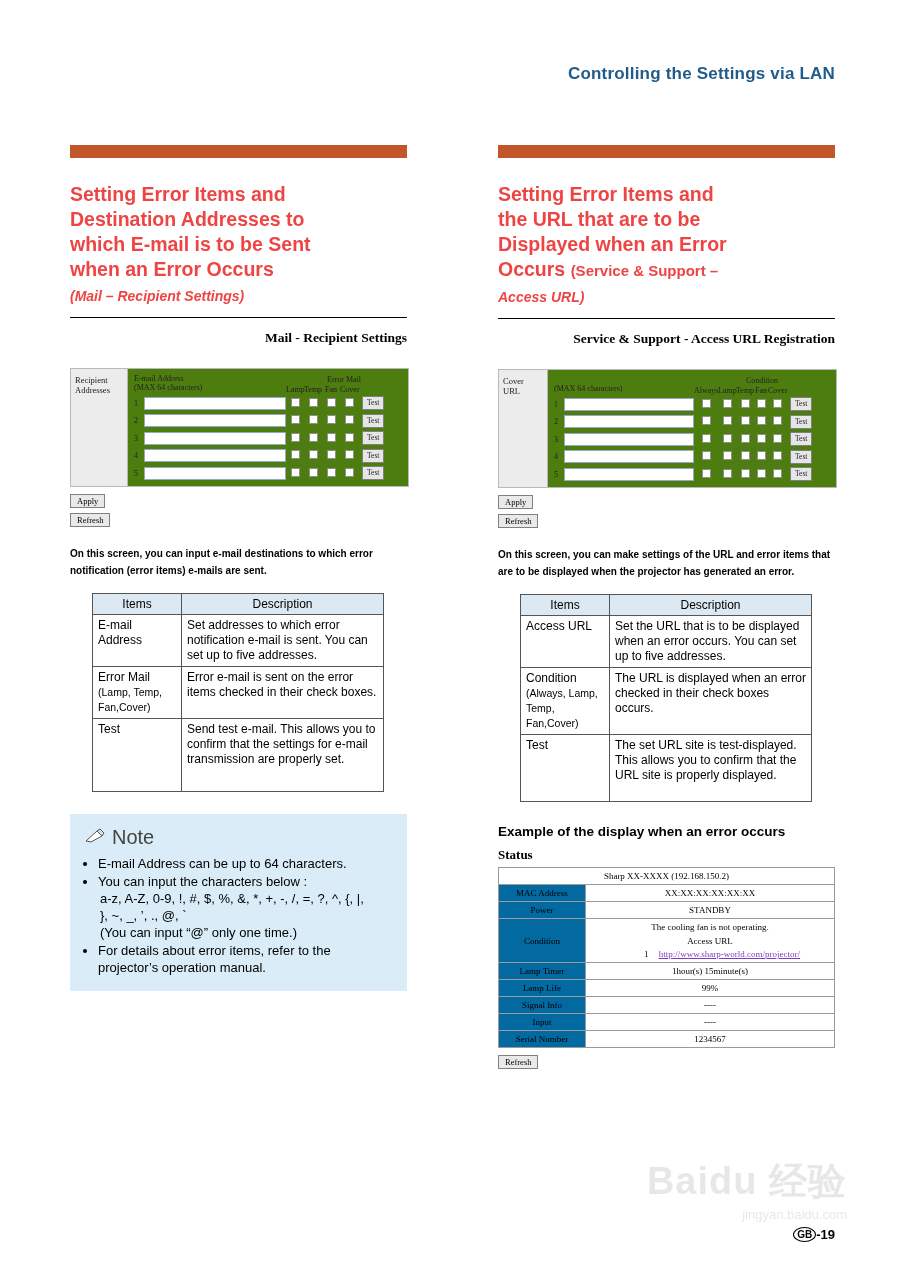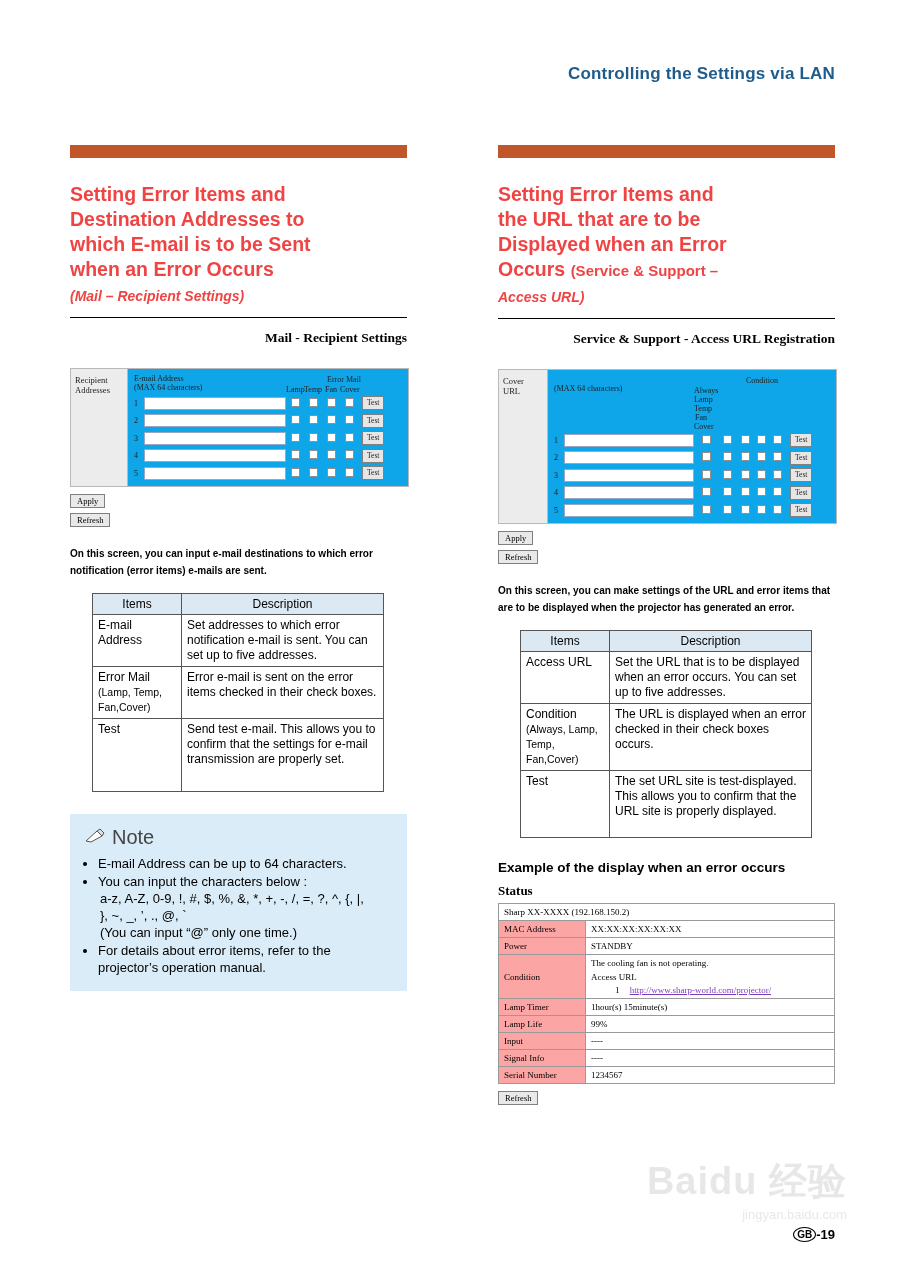--- a/index.html
+++ b/index.html
@@ -30,21 +30,21 @@
   h2.sec-title .sub2{font-size:15px;}
   .title-rule{border-bottom:1.5px solid #000; margin-top:8px;}
 
   .fig-caption{
     font-family:"Liberation Serif", serif;
     font-size:13.5px; font-weight:bold; margin:12px 0 6px 0;text-align:right;
   }
 
   
   .shot{
-    border:1px solid #b9b9b9; background:#0ea5e9;
+    border:1px solid #b9b9b9; background:#4d7c0f;
     font-family:"Liberation Serif", serif; font-size:8px; color:#222;
     position:relative;
     margin-top:22px;
   }
   .shot .sidebar{
     background:#ececec; border-right:1px solid #b9b9b9;
     padding:6px 4px; font-size:8.5px; line-height:10px; font-weight:normal;
   }
   .shot-flex{display:flex;}
   .shot-body{flex:1; padding:5px 6px 6px 6px;}
@@ -95,23 +95,24 @@
   .note li{font-size:13px; line-height:17px; margin-bottom:1px;}
   .note .ind{display:block; padding-left:2px;}
 
   .example-head{font-size:13.5px; font-weight:bold; margin-top:22px;}
   .status-cap{font-family:"Liberation Serif", serif; font-weight:bold; font-size:13px; margin-top:8px;}
 
   table.status{
     border-collapse:collapse; width:337px; margin-top:4px;
     font-family:"Liberation Serif", serif; font-size:9px;
     border:1px solid #9a9a9a;
+    text-align:center;
   }
   table.status td{border:1px solid #9a9a9a; padding:3px 5px; vertical-align:top;}
-  table.status td.lab{width:76px; background:#fca5a5;}
+  table.status td.lab{width:76px; background:#0369a1;}
   .link{color:#7a3bbf; text-decoration:underline;}
 
   .footer-page{
     position:absolute; right:70px; bottom:38px; font-size:13px; font-weight:bold;
   }
   .gb{
     display:inline-block; border:1px solid #000; border-radius:50%;
     font-size:10px; padding:1px 3px; vertical-align:1px;
   }
   .wm{
@@ -291,21 +292,21 @@
           <div>Cover</div>
           <div>URL</div>
         </div>
         <div class="shot-body">
           <div class="shot-head">
             <div style="width:140px; padding-top:9px;">
               <div>(MAX 64 characters)</div>
             </div>
             <div style="flex:1; text-align:center; padding-top:1px;">
               <div>Condition</div>
-              <div style="display:flex; justify-content:flex-start; margin-top:1px;flex-direction:column;">
+              <div style="display:flex; justify-content:flex-start; margin-top:1px;">
                 <span class="chkcell" style="width:24px;">Always</span>
                 <span class="chkcell">Lamp</span>
                 <span class="chkcell">Temp</span>
                 <span class="chkcell" style="width:14px;">Fan</span>
                 <span class="chkcell">Cover</span>
               </div>
             </div>
           </div>
 
           <div class="rowline">
@@ -424,25 +425,25 @@
       </tr>
       <tr>
         <td class="lab">Lamp Timer</td>
         <td>1hour(s) 15minute(s)</td>
       </tr>
       <tr>
         <td class="lab">Lamp Life</td>
         <td>99%</td>
       </tr>
       <tr>
+        <td class="lab">Signal Info</td>
+        <td>----</td>
+      </tr>
+      <tr>
         <td class="lab">Input</td>
-        <td>----</td>
-      </tr>
-      <tr>
-        <td class="lab">Signal Info</td>
         <td>----</td>
       </tr>
       <tr>
         <td class="lab">Serial Number</td>
         <td>1234567</td>
       </tr>
     </tbody>
       </table>
 
     <div>

